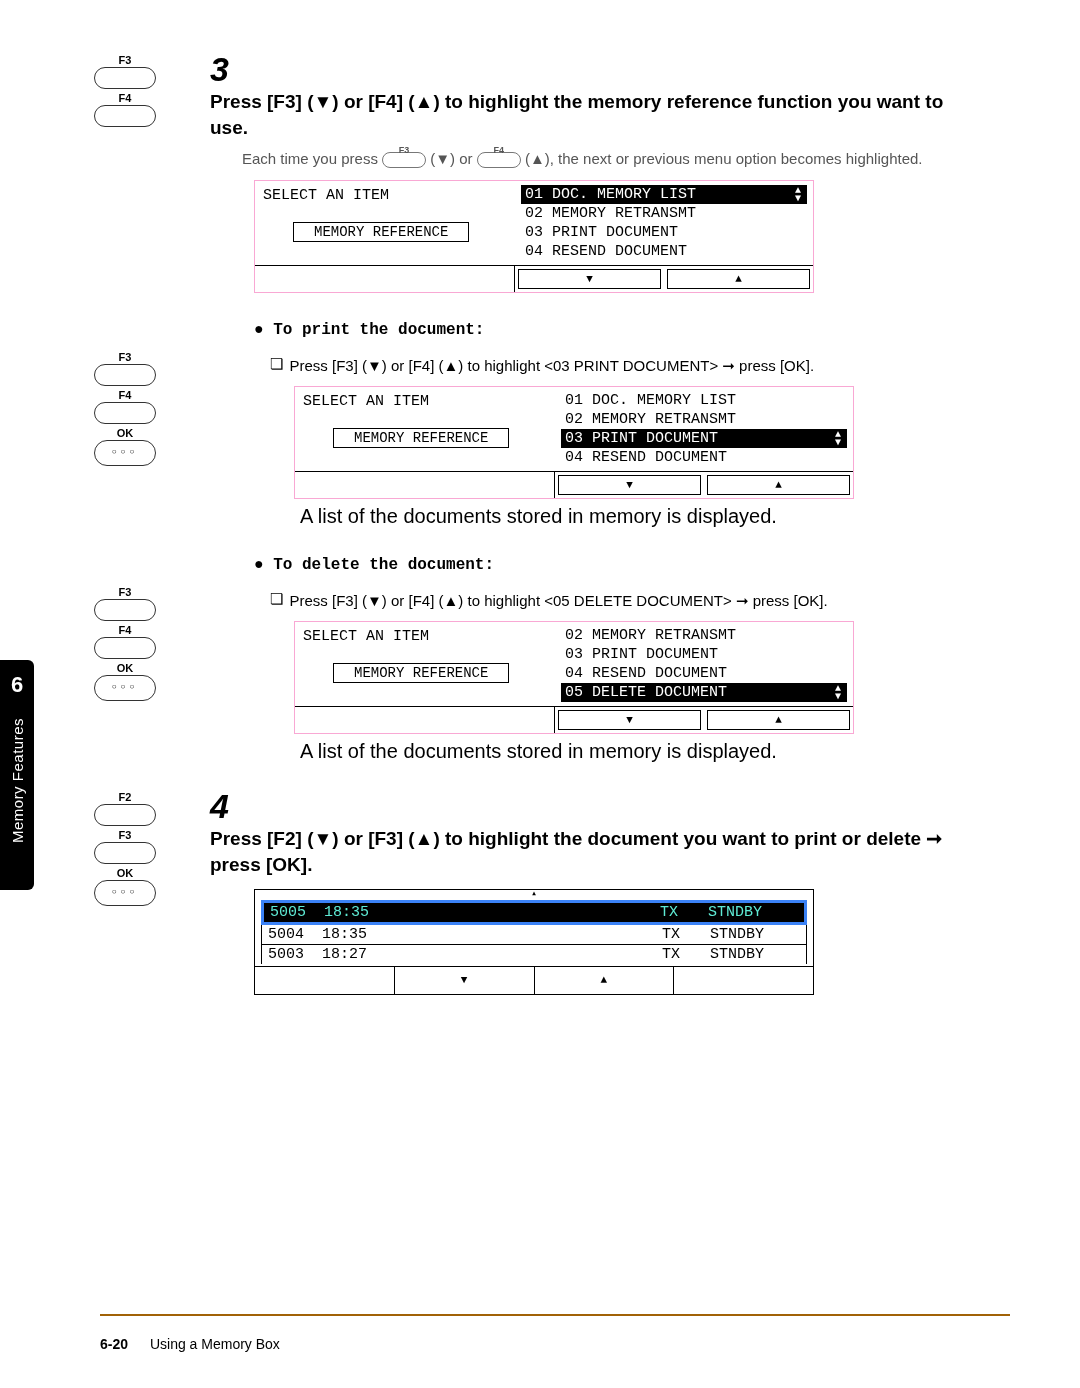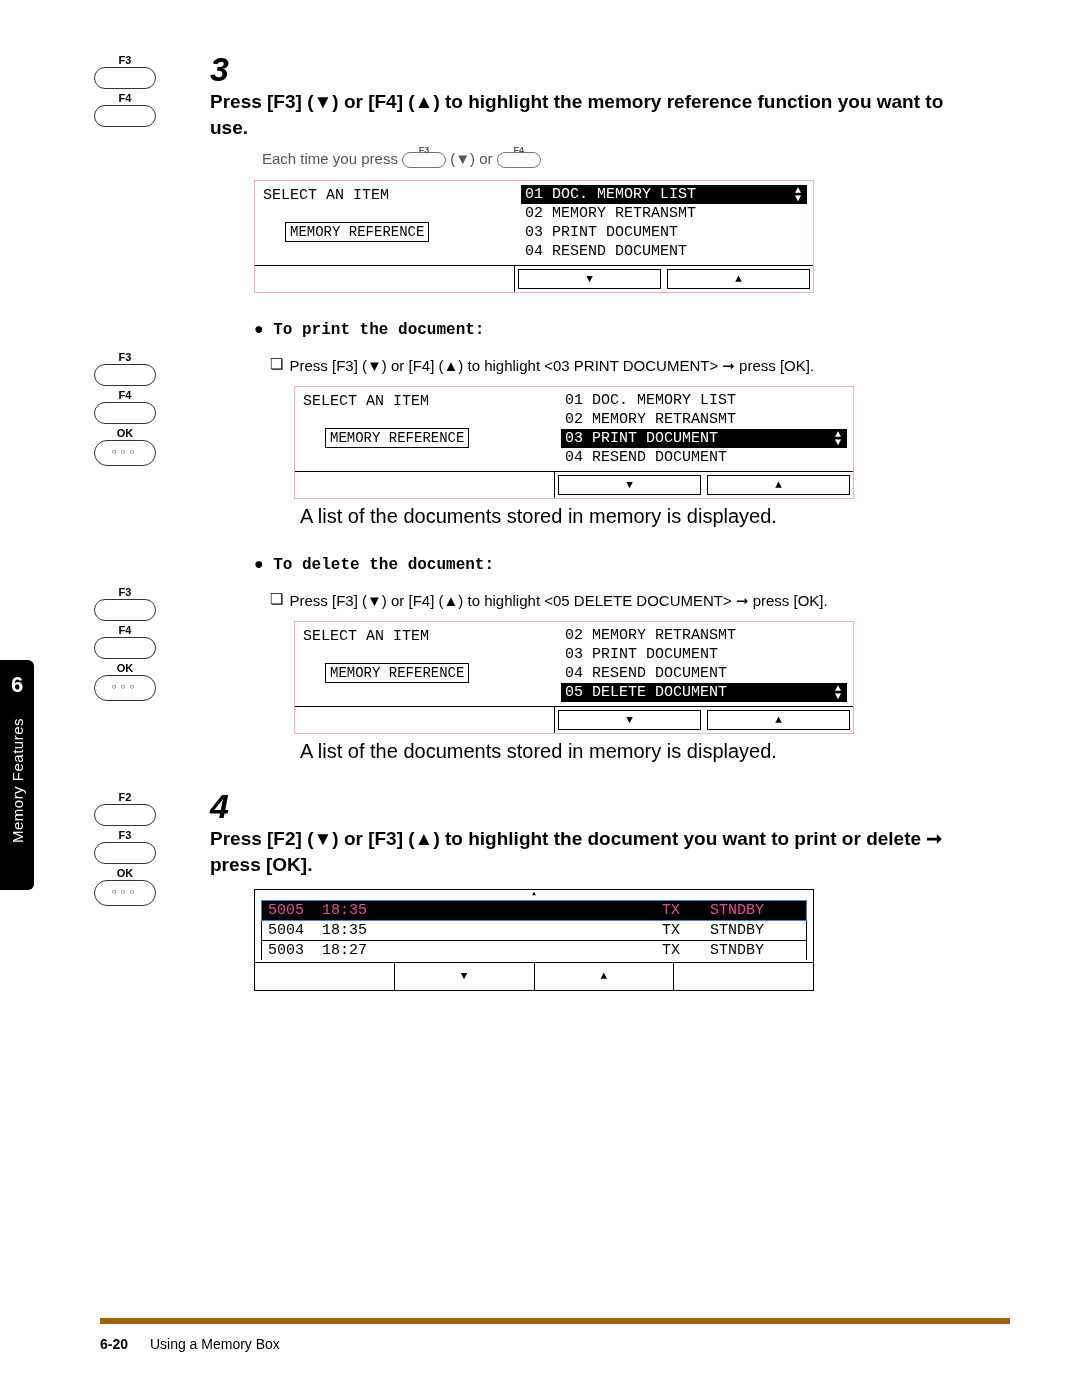--- a/index.html
+++ b/index.html
@@ -13,67 +13,67 @@
   
   .keybtn { width: 62px; height: 22px; border: 1.5px solid #333; border-radius: 11px; position: relative; background: #fff; }
   .keylbl { font-size: 11px; font-weight: bold; text-align: center; margin-bottom: 1px; }
   .keybtn.thick { height: 26px; border-radius: 13px; }
   .key-ok .keybtn { position: relative; }
   .ok-dots { font-size: 8px; letter-spacing: 4px; text-align: center; line-height: 22px; }
   
   .step-num { font-size: 34px; font-weight: 900; font-style: italic; margin-right: 12px; display: inline-block; vertical-align: top; }
   .step-title { font-size: 19px; font-weight: bold; display: inline-block; width: 770px; vertical-align: top; line-height: 1.35; }
   
-  .body-text { font-size: 15px; color: #555; margin-left: 52px; margin-top: 8px; line-height: 1.45; }
+  .body-text { font-size: 15px; color: #555; margin-left: 32px; margin-top: 8px; line-height: 1.45; }
   .inline-key { display: inline-block; width: 44px; height: 16px; border: 1px solid #777; border-radius: 8px; position: relative; vertical-align: middle; }
   .inline-key-lbl { position: absolute; top: -9px; left: 0; right: 0; font-size: 9px; text-align: center; color: #555; font-weight: bold; }
   
   .screen { margin-left: 44px; margin-top: 10px; border: 1px solid #f9a8d4; width: 560px; font-family: "Courier New", monospace; font-size: 15px; }
   .screen-main { display: flex; border-bottom: 1px solid #000; }
   .screen-left { width: 260px; padding: 6px 8px; border-right: none; }
   .screen-right { flex: 1; padding: 4px 6px; }
   .screen-menu-item { padding: 1px 4px; white-space: nowrap; }
   .screen-menu-item.sel { background: #000; color: #fff; display: flex; justify-content: space-between; align-items: center; }
   .sel-arrows { font-size: 10px; line-height: 8px; padding-right: 2px; }
   .screen-bottom { display: flex; height: 26px; }
   .screen-bottom .spacer { width: 260px; border-right: 1px solid #000; }
   .screen-bottom .arrbox { flex: 1; display: flex; }
   .screen-bottom .arr { flex: 1; border: 1px solid #000; margin: 3px; text-align: center; line-height: 18px; font-size: 11px; }
-  .memref-box { border: 1px solid #000; display: inline-block; padding: 1px 4px; margin-top: 18px; margin-left: 22px; font-family: "Courier New", monospace; font-size: 14px; }
+  .memref-box { border: 1px solid #000; display: inline-block; padding: 1px 20px; margin-top: 18px; margin-left: 30px; font-family: "Courier New", monospace; font-size: 14px; }
   
   .bullet-hdr { font-size: 16px; font-weight: bold; margin-left: 44px; margin-top: 28px; font-family: Liberation Mono, monospace; }
   .bullet-hdr::before { content: "● "; }
   
   .sub-bullet { font-size: 15px; margin-left: 60px; margin-top: 8px; display: flex; }
   .sub-bullet .sq { margin-right: 6px; }
   .sub-bullet .txt { flex: 1; line-height: 1.4; }
   
   .caption { font-size: 20px; margin-left: 90px; margin-top: 6px; }
   
   .screen2 { margin-left: 84px; margin-top: 10px; }
   
   .list-screen { margin-left: 44px; margin-top: 12px; border: 1px solid #000; width: 560px; font-family: "Courier New", monospace; font-size: 15px; }
   .list-top { height: 10px; text-align: center; font-size: 10px; line-height: 8px; }
   .list-rows { padding: 0 6px 2px 6px; }
   .list-row { padding: 1px 6px; display: flex; }
-  .list-row.sel { background: #000; color: #ec4899; border: 1px solid #3b82f6; }
+  .list-row.sel { background: #000; color: #5eead4; border: 3px solid #3b82f6; }
   .list-row.nosel { border: 1px solid #000; border-top: none; }
   .list-c1 { width: 180px; }
   .list-c2 { flex: 1; text-align: right; padding-right: 30px; }
   .list-c3 { width: 90px; }
   .list-bottom { height: 28px; display: flex; border-top: 1px solid #000; }
   .list-bottom .cell { flex: 1; border-right: 1px solid #000; margin: 0; text-align: center; line-height: 26px; font-size: 11px; }
   .list-bottom .cell:last-child { border-right: none; }
   .list-bottom .cell.arrow { }
   
   .sidebar-tab { position: absolute; left: 0; top: 660px; width: 34px; height: 230px; background: #000; color: #fff; border-radius: 0 6px 6px 0; display: flex; flex-direction: column; align-items: center; padding-top: 12px; }
   .sidebar-tab .num { font-size: 22px; font-weight: bold; }
   .sidebar-tab .vtxt { writing-mode: vertical-rl; transform: rotate(180deg); font-size: 15px; margin-top: 20px; letter-spacing: 0.5px; }
   
-  .footer { position: absolute; bottom: 36px; left: 100px; right: 70px; border-top: 6px solid #a16207; padding-top: 12px; font-size: 14px; }
+  .footer { position: absolute; bottom: 36px; left: 100px; right: 70px; border-top: 2px solid #a16207; padding-top: 20px; font-size: 14px; }
   .footer .pn { font-weight: bold; margin-right: 18px; }
 </style>
 </head>
 <body>
 
 <div class="page">
   <div class="sidebar-tab">
     <div class="num">6</div>
     <div class="vtxt">Memory Features</div>
   </div>
@@ -92,20 +92,21 @@
     <div class="content">
       <div>
         <span class="step-num">3</span>
         <span class="step-title">Press [F3] (▼) or [F4] (▲) to highlight the memory reference function you want to use.</span>
       </div>
       <div class="body-text">
         <span>Each time you press </span>
         <span class="inline-key"><span class="inline-key-lbl">F3</span></span>
         <span> (▼) or </span>
         <span class="inline-key"><span class="inline-key-lbl">F4</span></span>
+        <span> (▲), the next or previous menu option becomes highlighted.</span>
       </div>
 
       <div class="screen">
         <div class="screen-main">
           <div class="screen-left">
             <div>SELECT AN ITEM</div>
             <div class="memref-box">MEMORY REFERENCE</div>
           </div>
           <div class="screen-right">
             <div class="screen-menu-item sel">

